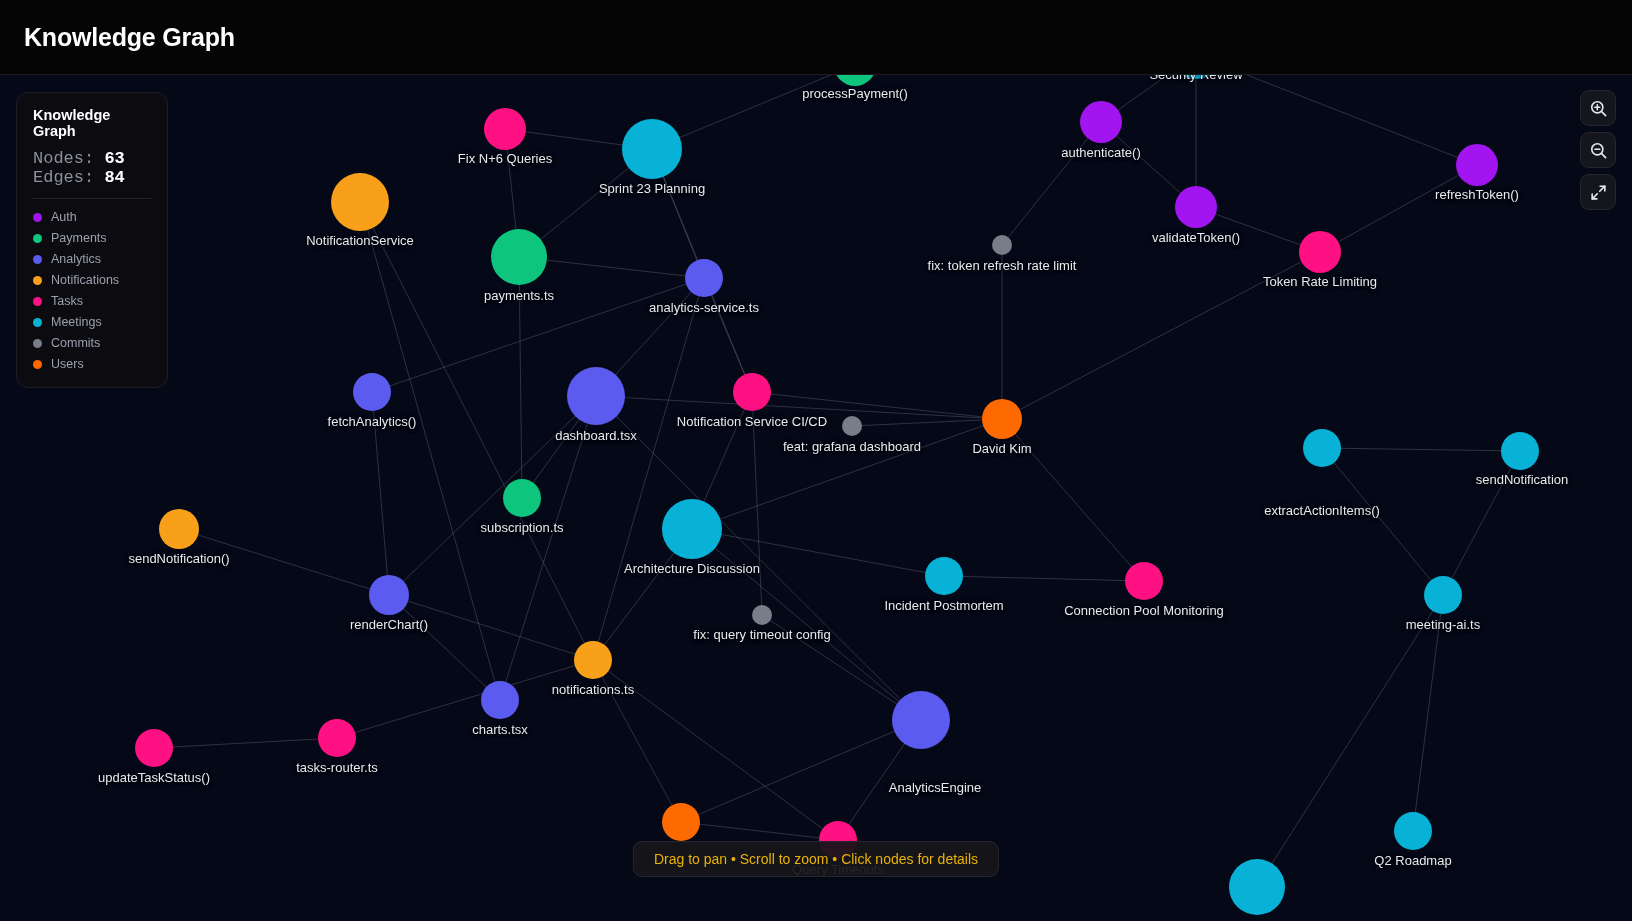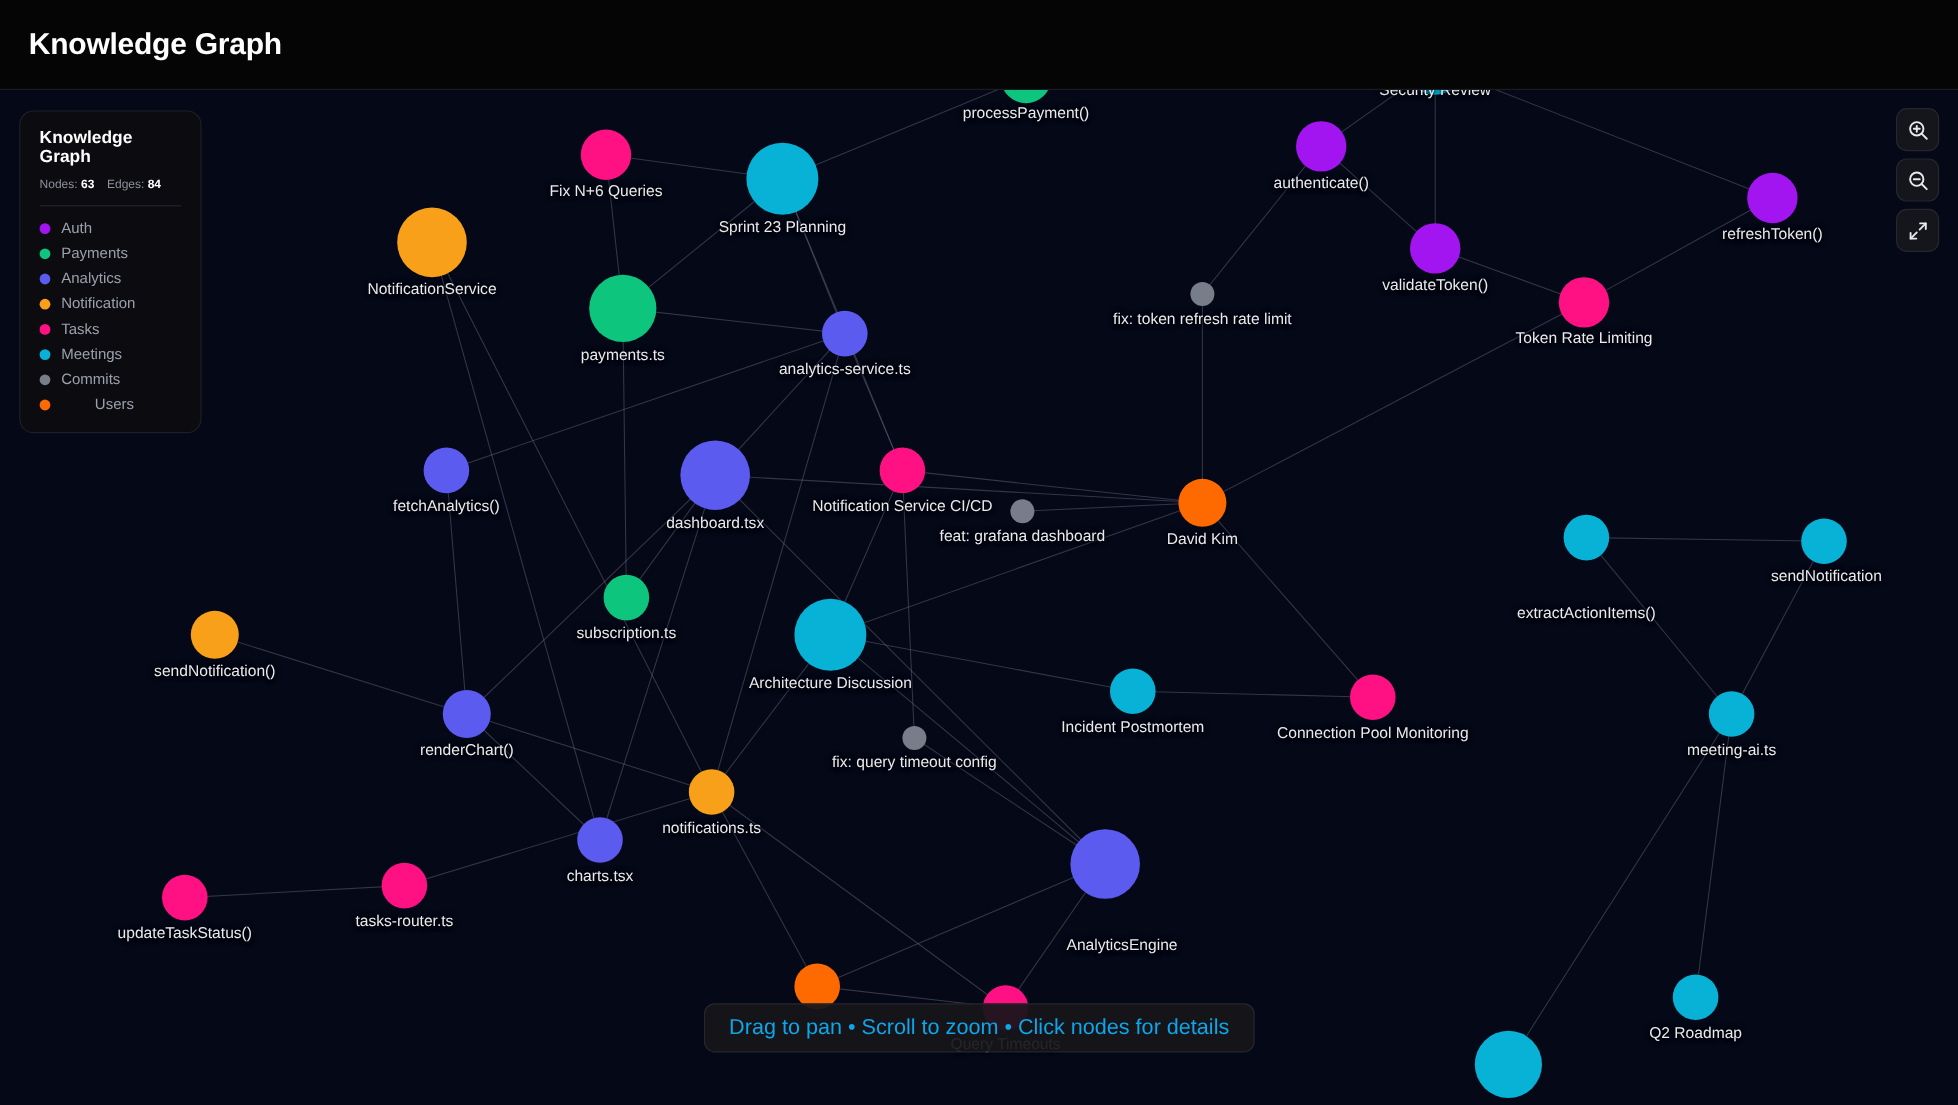--- a/index.html
+++ b/index.html
@@ -62,30 +62,30 @@
     border: 1px solid #1e1e27;
     border-radius: 12px;
     padding: 14px 16px 16px 16px;
     z-index: 30;
   }
   #legend-title {
     color: #ffffff; font-size: 14.5px; font-weight: bold;
     margin-bottom: 10px;
   }
   #legend-stats {
-    color: #8d919c; font-size: 10px; margin-bottom: 11px;
+    color: #8d919c; font-size: 17px; margin-bottom: 11px; font-family: Liberation Mono, monospace;
   }
   #legend-stats b { color: #ffffff; font-weight: bold; }
   #legend-stats .sp { display: inline-block; width: 5px; }
   #legend-divider { height: 1px; background: #23232c; margin: 0 0 11px 0; }
   .legend-item {
     display: flex; align-items: center;
     margin-bottom: 7px; cursor: pointer;
   }
-  .legend-item:last-child { margin-bottom: 0; gap: 28px; }
+  .legend-item:last-child { margin-bottom: 0; }
   .legend-dot {
     width: 9px; height: 9px; border-radius: 50%;
     margin-right: 9px; flex: 0 0 auto;
   }
   .legend-label { color: #9ba0ab; font-size: 12.5px; }
 
   
   #controls {
     position: absolute; top: 90px; right: 16px;
     display: flex; flex-direction: column; gap: 6px;
@@ -102,22 +102,22 @@
   .ctrl-btn svg { display: block; }
 
   
   #hintbar {
     position: absolute; left: 50%; bottom: 44px;
     transform: translateX(-50%);
     background: rgba(22,22,26,0.93);
     border: 1px solid #26262e;
     border-radius: 9px;
     padding: 9px 20px;
-    color: #0ea5e9;
-    font-size: 18px;
+    color: #eab308;
+    font-size: 14px;
     white-space: nowrap;
     z-index: 35;
   }
 </style>
 </head>
 <body>
 
 <div id="app">
 
   <div id="header">
@@ -274,21 +274,21 @@
         <div class="legend-item">
           <span class="legend-dot" style="background: rgb(14, 197, 126);"></span>
           <span class="legend-label">Payments</span>
         </div>
         <div class="legend-item">
           <span class="legend-dot" style="background: rgb(91, 91, 240);"></span>
           <span class="legend-label">Analytics</span>
         </div>
         <div class="legend-item">
           <span class="legend-dot" style="background: rgb(249, 160, 27);"></span>
-          <span class="legend-label">Notification</span>
+          <span class="legend-label">Notifications</span>
         </div>
         <div class="legend-item">
           <span class="legend-dot" style="background: rgb(255, 16, 131);"></span>
           <span class="legend-label">Tasks</span>
         </div>
         <div class="legend-item">
           <span class="legend-dot" style="background: rgb(7, 178, 214);"></span>
           <span class="legend-label">Meetings</span>
         </div>
         <div class="legend-item">

